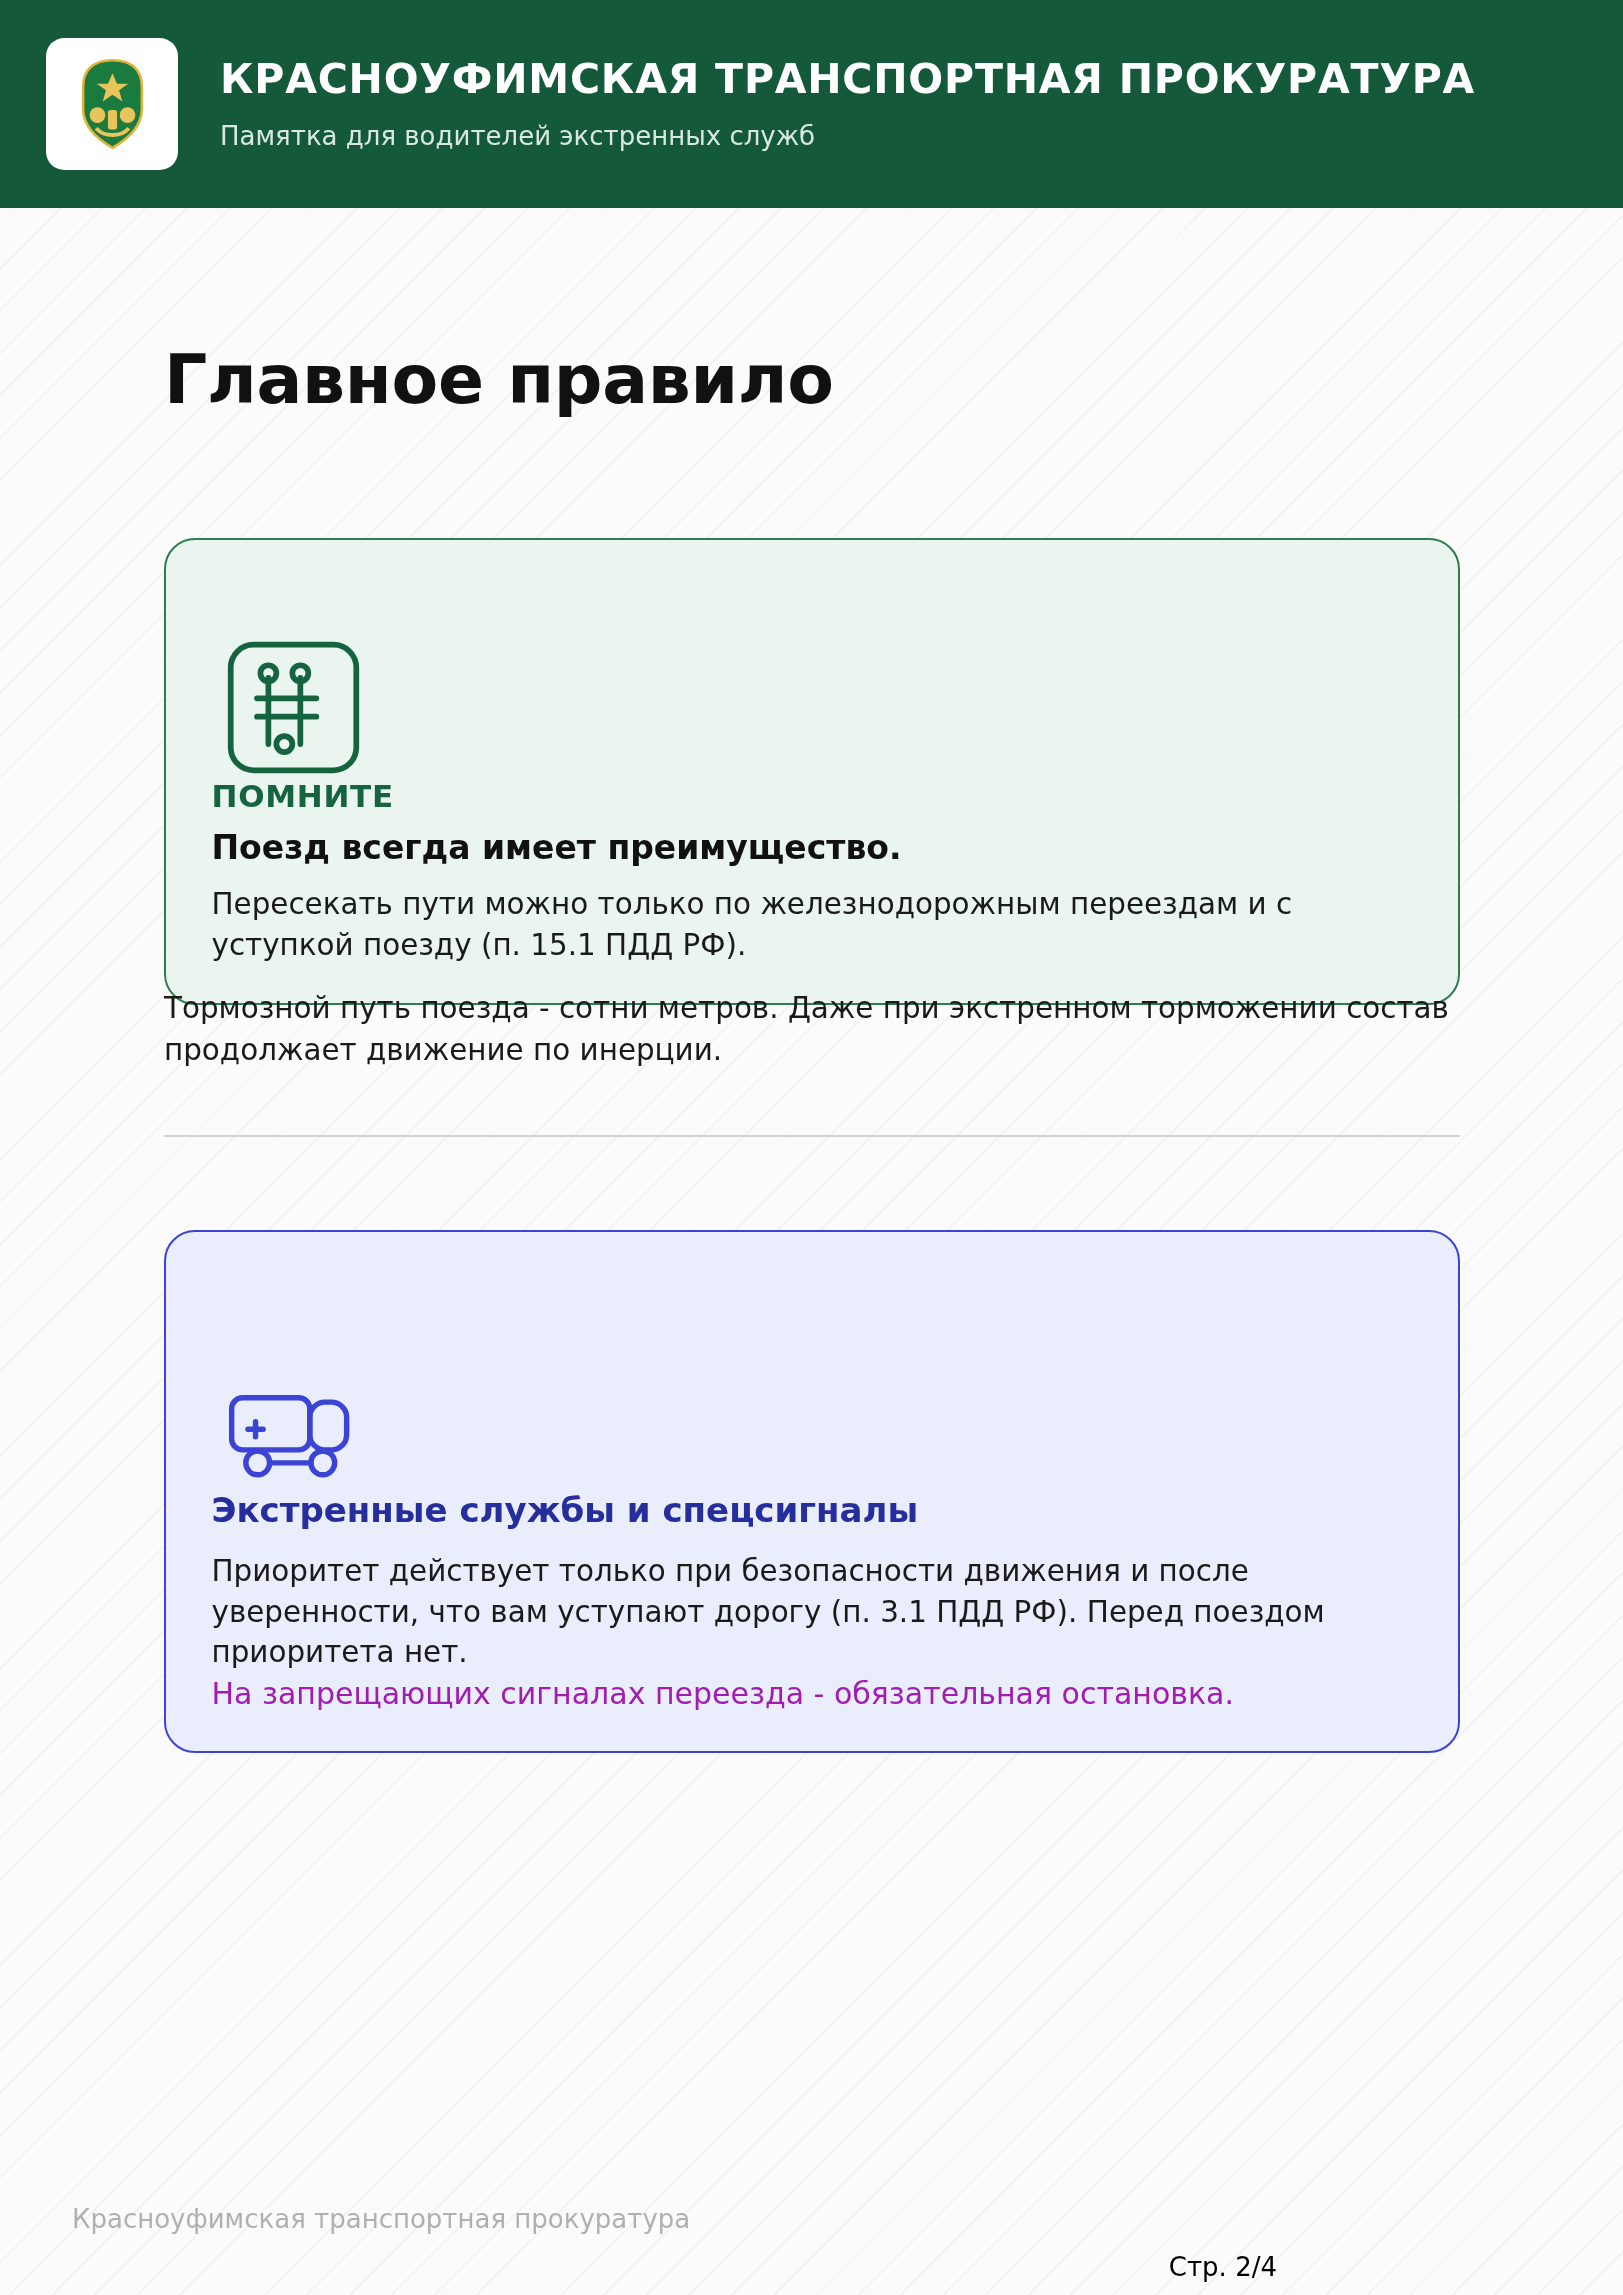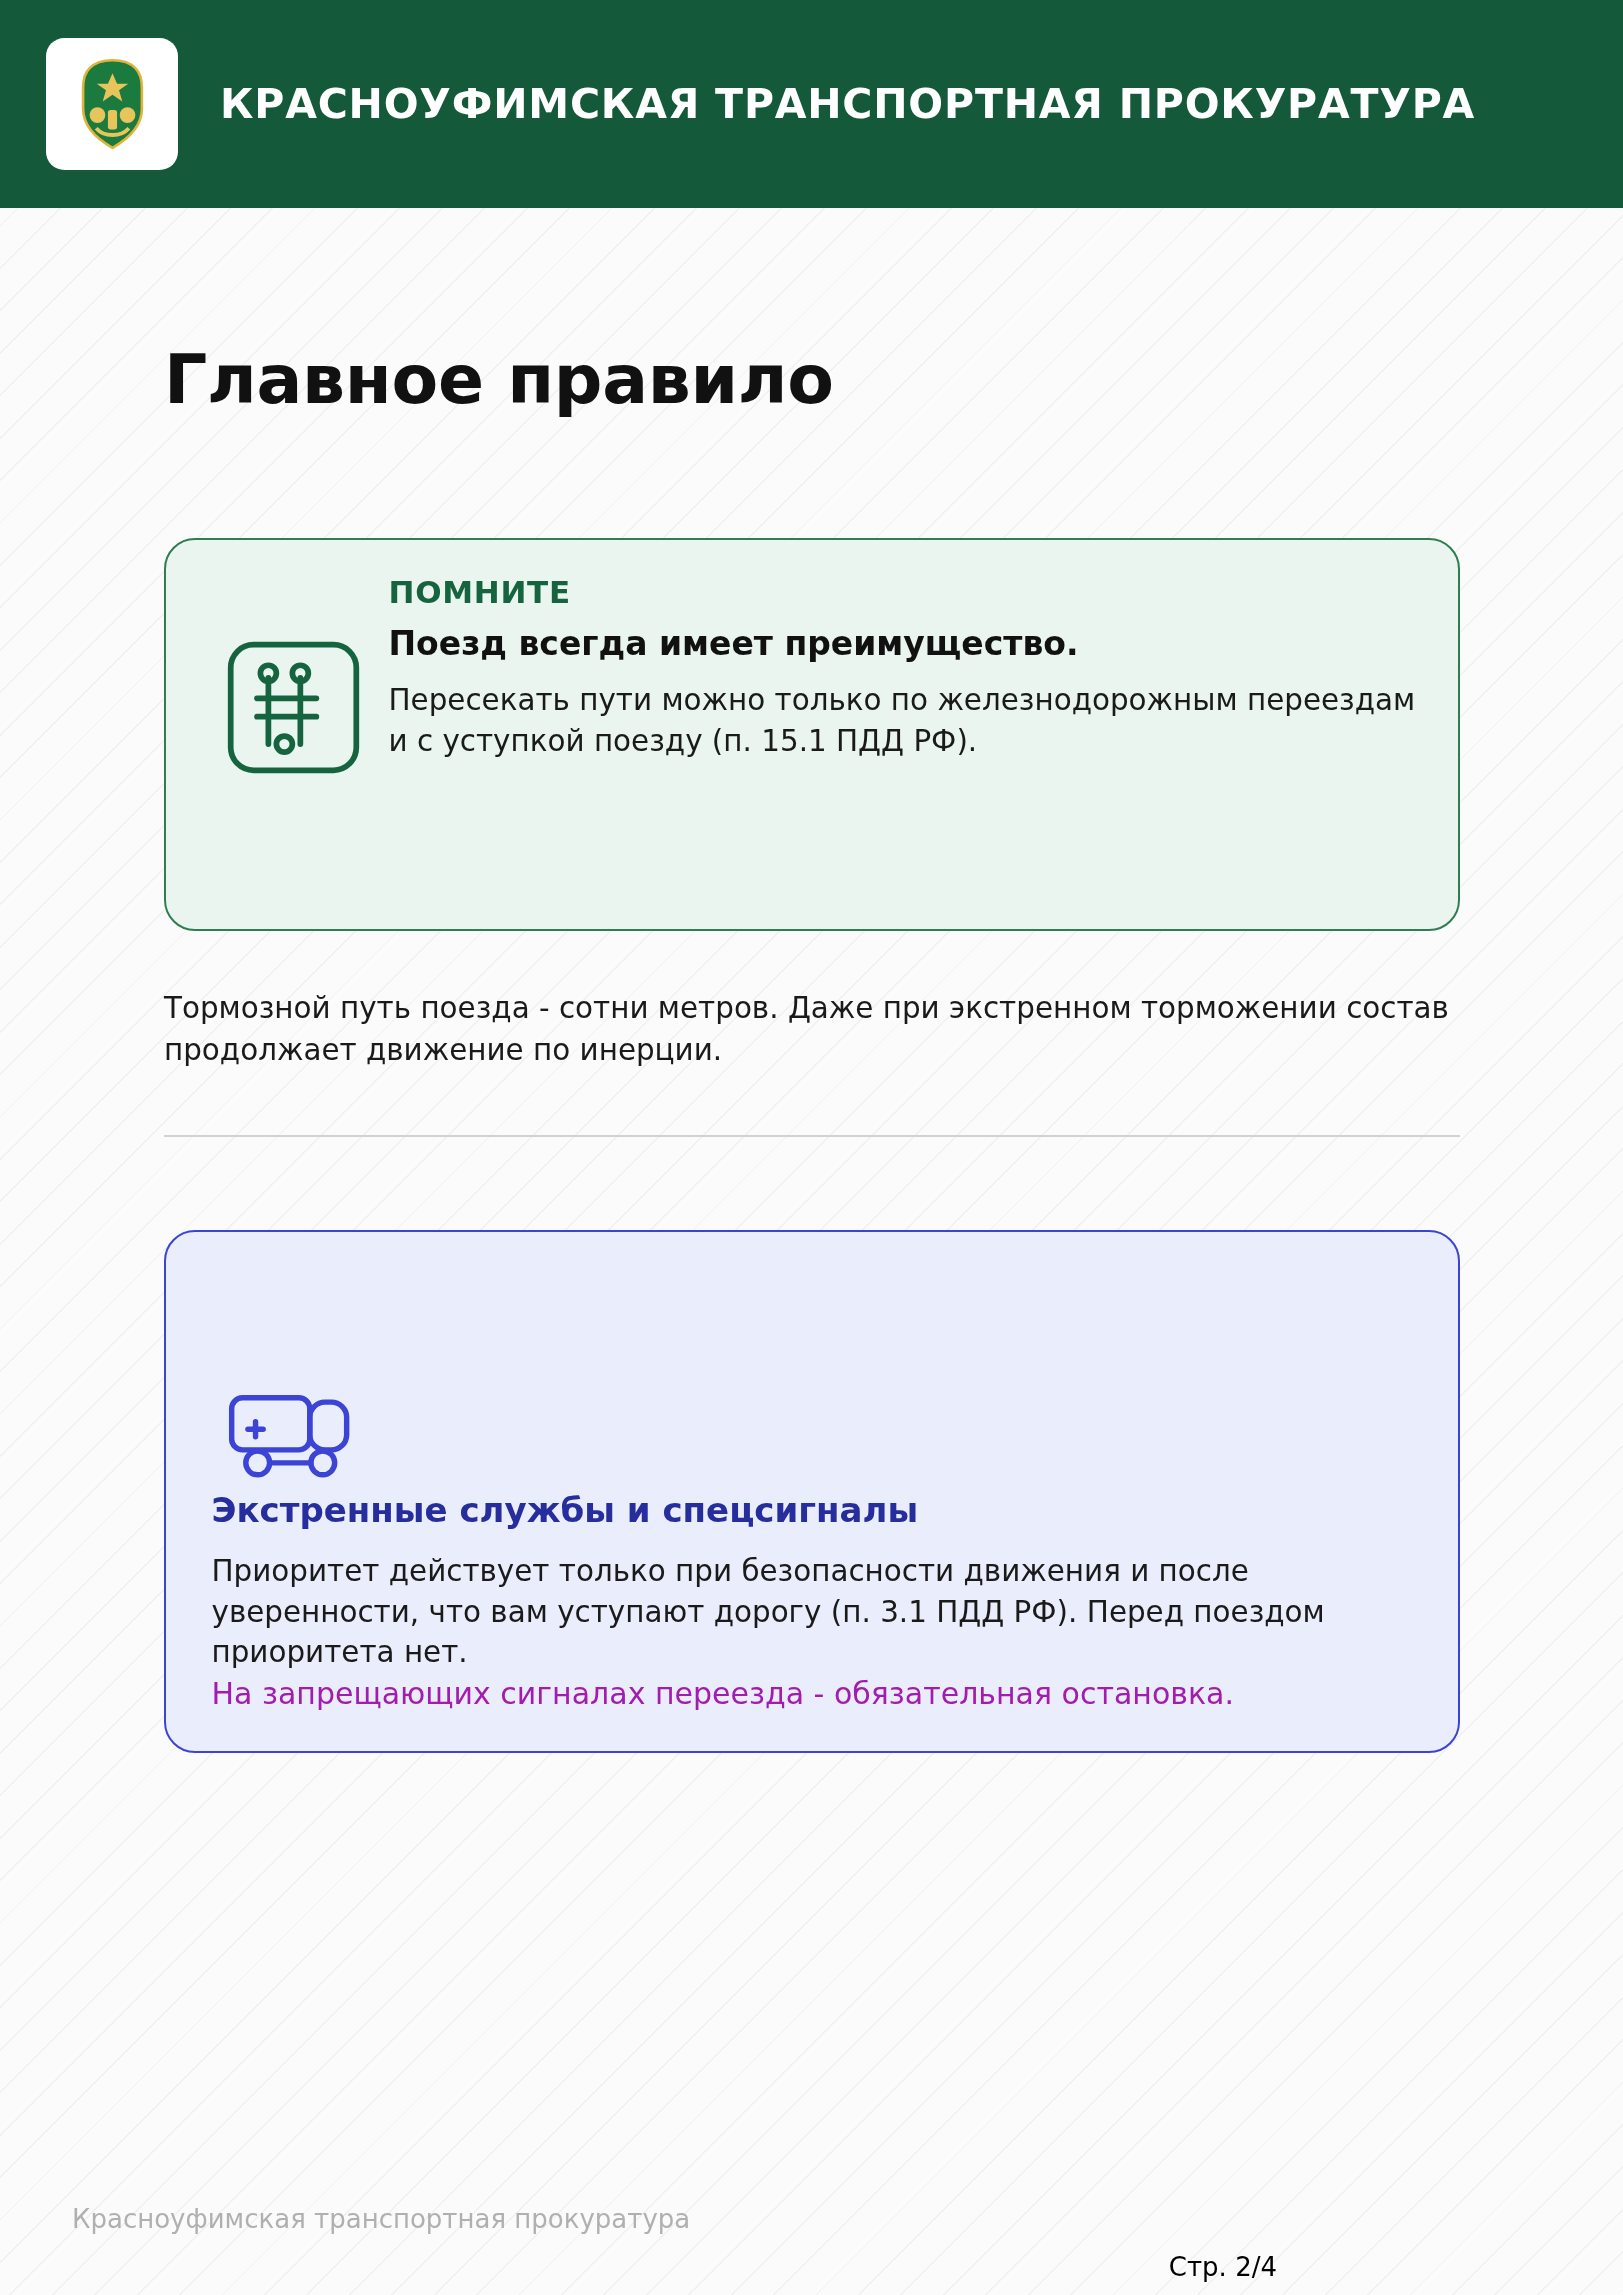--- a/index.html
+++ b/index.html
@@ -99,21 +99,21 @@
     top: 538px;
     left: 164px;
     width: 1296px;
     min-height: 393px;
     background: #e9f5ee;
     border: 2px solid #2f7d52;
     border-radius: 31px;
     box-sizing: border-box;
     padding: 34px 39px 37px 39px;
     display: flex;
-    flex-direction: row;
+    flex-direction: column;
   }
   .card-green .icon-col {
     width: 177px;
     flex: none;
     padding-top: 65px;
     display: flex;
     justify-content: center;
   }
   .card-green .text-col {
     flex: 1;
@@ -235,20 +235,21 @@
           <path d="M65 28 L72 44 L89 44 L75 54 L80 71 L65 61 L50 71 L55 54 L41 44 L58 44 Z" fill="#e8c45c"></path>
           <circle cx="42" cy="92" r="12" fill="#e8c45c"></circle>
           <circle cx="88" cy="92" r="12" fill="#e8c45c"></circle>
           <rect x="58" y="84" width="14" height="30" rx="4" fill="#e8c45c"></rect>
           <path d="M40 112 C52 126 78 126 90 112" stroke="#e8c45c" stroke-width="6" fill="none"></path>
         </svg>
       </span>
     </div>
     <div class="header-texts">
       <div class="header-title">КРАСНОУФИМСКАЯ ТРАНСПОРТНАЯ ПРОКУРАТУРА</div>
+      <div class="header-sub">Памятка для водителей экстренных служб</div>
     </div>
   </div>
 
   <div class="main-title">Главное правило</div>
 
   <div class="card-green">
     <div class="icon-col">
       <span>
         <svg width="137" height="137" viewBox="0 0 120 120" aria-hidden="true">
           <rect x="5" y="5" width="110" height="110" rx="20" fill="none" stroke="#15643f" stroke-width="5"></rect>

